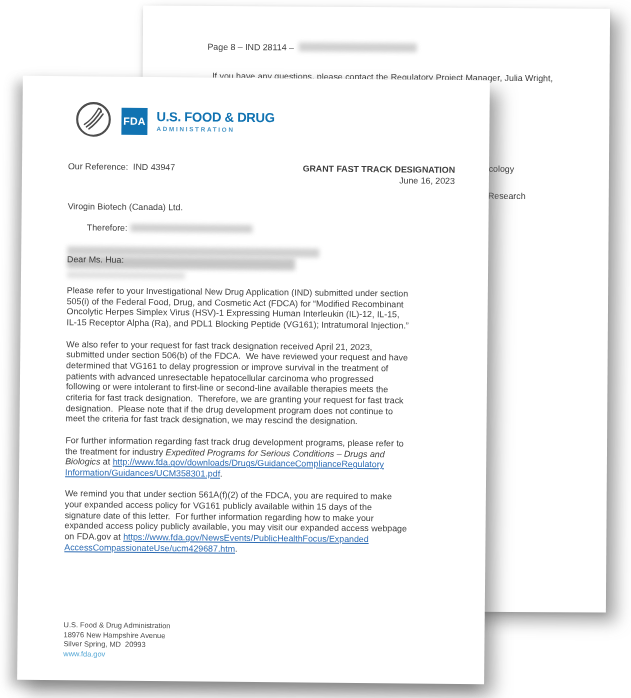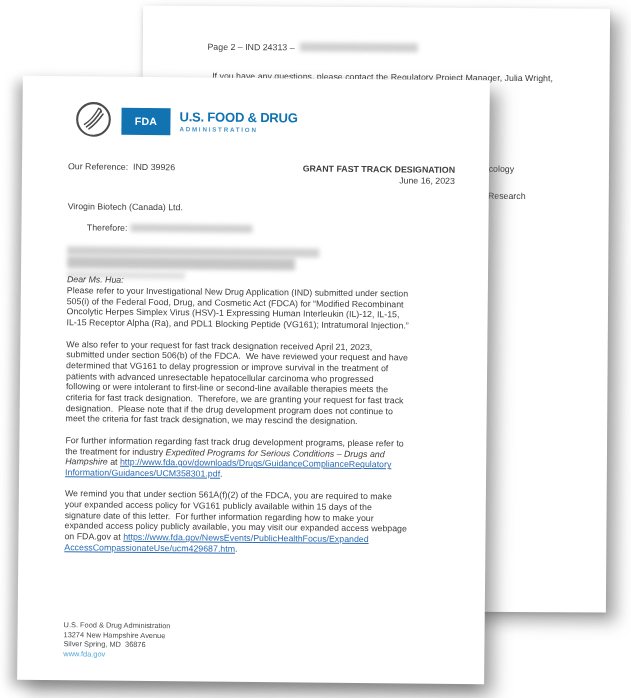--- a/index.html
+++ b/index.html
@@ -31,52 +31,52 @@
   
   .p2-header{position:absolute;left:50px;top:25px;white-space:pre;}
   .p2-para{position:absolute;left:50px;top:54px;}
   .p2-frag{position:absolute;white-space:pre;}
   .frag1{left:335px;top:156px;}
   .frag2{left:329px;top:183px;}
 
   
   .logo-row{position:absolute;left:52px;top:24px;display:flex;align-items:center;gap:9px;}
   .fda-square{
-    width:49px;height:27px;background:#1173b2;color:#fff;
+    width:26px;height:27px;background:#1173b2;color:#fff;
     display:flex;align-items:center;justify-content:center;
     font-weight:bold;font-size:10.5px;letter-spacing:.3px;
   }
   .wordmark .wm1{color:#1173b2;font-weight:bold;font-size:13px;line-height:14px;letter-spacing:-.2px;}
   .wordmark .wm2{color:#4795c6;font-weight:bold;font-size:6.2px;line-height:7px;letter-spacing:1.8px;margin-top:1px;}
   .ref-line{position:absolute;left:46px;top:85px;white-space:pre;}
   .subject-block{position:absolute;right:34px;top:85px;text-align:right;}
   .subject{font-weight:bold;white-space:pre;}
   .date-line{white-space:pre;}
   .recipient{position:absolute;left:46px;top:125px;}
-  .salutation{position:absolute;left:46px;top:198px;white-space:pre;font-style:italic;}
+  .salutation{position:absolute;left:46px;top:178px;white-space:pre;}
   .letter-body{position:absolute;left:46px;top:209px;width:398px;}
   .footer{position:absolute;left:46px;top:544px;font-size:7.4px;line-height:9.6px;color:#4a4a4a;}
   .footer .site{color:#54a6d4;text-decoration:none;}
 
   
   .redact{background:#bdbdbd;filter:blur(2.2px);border-radius:1px;display:inline-block;opacity:.7;}
   .redact-h{width:118px;height:9px;vertical-align:-1.5px;margin-left:5px;}
   .r-attn{width:122px;height:8px;vertical-align:-1px;margin-left:3px;}
   .r-line2{display:block;width:252px;height:9px;margin-top:2px;}
   .r-line3{display:block;width:228px;height:12px;margin-top:1px;opacity:.85;}
   .r-line4{display:block;width:118px;height:7px;margin-top:3px;opacity:.45;}
 </style>
 </head>
 <body>
 
 <div class="canvas">
 
   <div class="page back-page">
     <div class="p2-header">
-      <span>Page 2 – IND 24313 –</span><span class="redact redact-h"></span>
+      <span>Page 8 – IND 28114 –</span><span class="redact redact-h"></span>
     </div>
     <div class="p2-para">
       <div class="line">
         <span>If you have any questions, please contact the Regulatory Project Manager, Julia Wright,</span>
       </div>
       <div class="line">
         <span>at 301-796-4800 or by email at </span><a class="link">julia.wright@fda.hhs.gov</a><span>.</span>
       </div>
     </div>
     <span class="p2-frag frag1">Oncology</span>
@@ -97,21 +97,21 @@
           </g>
         </svg>
       </span>
       <span class="fda-square">FDA</span>
       <span class="wordmark">
         <div class="wm1">U.S. FOOD &amp; DRUG</div>
         <div class="wm2">ADMINISTRATION</div>
       </span>
     </div>
 
-    <div class="ref-line">Our Reference:  IND 39926</div>
+    <div class="ref-line">Our Reference:  IND 43947</div>
 
     <div class="subject-block">
       <div class="subject">GRANT FAST TRACK DESIGNATION</div>
       <div class="date-line">June 16, 2023</div>
     </div>
 
     <div class="recipient">
       <div class="line">Virogin Biotech (Canada) Ltd.</div>
       <div class="line">
         <span>Therefore:</span><span class="redact r-attn"></span>
@@ -136,34 +136,34 @@
           <div class="line"><span>determined that VG161 to delay progression or improve survival in the treatment of</span></div>
           <div class="line"><span>patients with advanced unresectable hepatocellular carcinoma who progressed</span></div>
           <div class="line"><span>following or were intolerant to first-line or second-line available therapies meets the</span></div>
           <div class="line"><span>criteria for fast track designation.  Therefore, we are granting your request for fast track</span></div>
           <div class="line"><span>designation.  Please note that if the drug development program does not continue to</span></div>
           <div class="line"><span>meet the criteria for fast track designation, we may rescind the designation.</span></div>
         </div>
         <div class="para">
           <div class="line"><span>For further information regarding fast track drug development programs, please refer to</span></div>
           <div class="line"><span>the treatment for industry </span><i>Expedited Programs for Serious Conditions – Drugs and</i></div>
-          <div class="line"><i>Hampshire</i><span> at </span><a class="link">http://www.fda.gov/downloads/Drugs/GuidanceComplianceRegulatory</a></div>
+          <div class="line"><i>Biologics</i><span> at </span><a class="link">http://www.fda.gov/downloads/Drugs/GuidanceComplianceRegulatory</a></div>
           <div class="line"><a class="link">Information/Guidances/UCM358301.pdf</a><span>.</span></div>
         </div>
         <div class="para">
           <div class="line"><span>We remind you that under section 561A(f)(2) of the FDCA, you are required to make</span></div>
           <div class="line"><span>your expanded access policy for VG161 publicly available within 15 days of the</span></div>
           <div class="line"><span>signature date of this letter.  For further information regarding how to make your</span></div>
           <div class="line"><span>expanded access policy publicly available, you may visit our expanded access webpage</span></div>
           <div class="line"><span>on FDA.gov at </span><a class="link">https://www.fda.gov/NewsEvents/PublicHealthFocus/Expanded</a></div>
           <div class="line"><a class="link">AccessCompassionateUse/ucm429687.htm</a><span>.</span></div>
         </div>
       </div>
 
     <div class="footer">
       <div class="line">U.S. Food &amp; Drug Administration</div>
-      <div class="line">13274 New Hampshire Avenue</div>
-      <div class="line">Silver Spring, MD  36876</div>
+      <div class="line">18976 New Hampshire Avenue</div>
+      <div class="line">Silver Spring, MD  20993</div>
       <div class="line"><a class="site">www.fda.gov</a></div>
     </div>
 
   </div>
 </div>
 
 </body></html>

